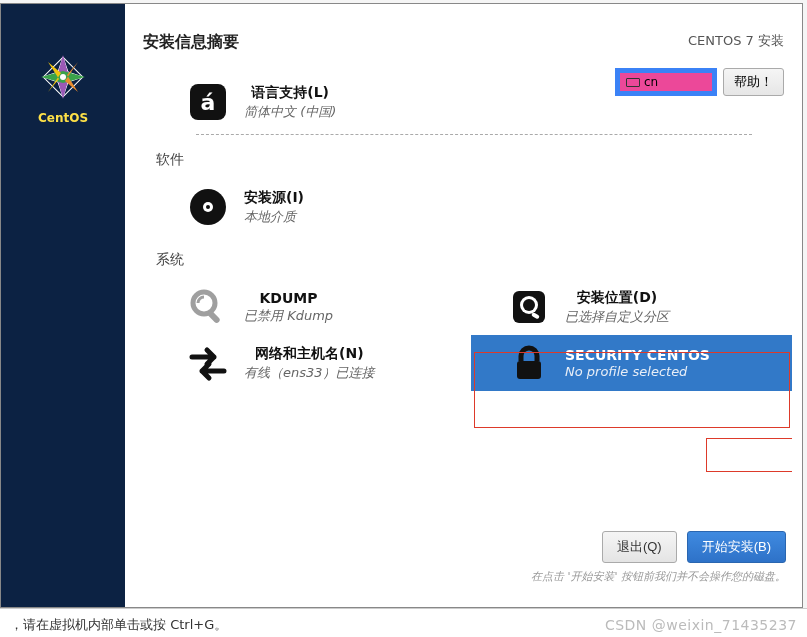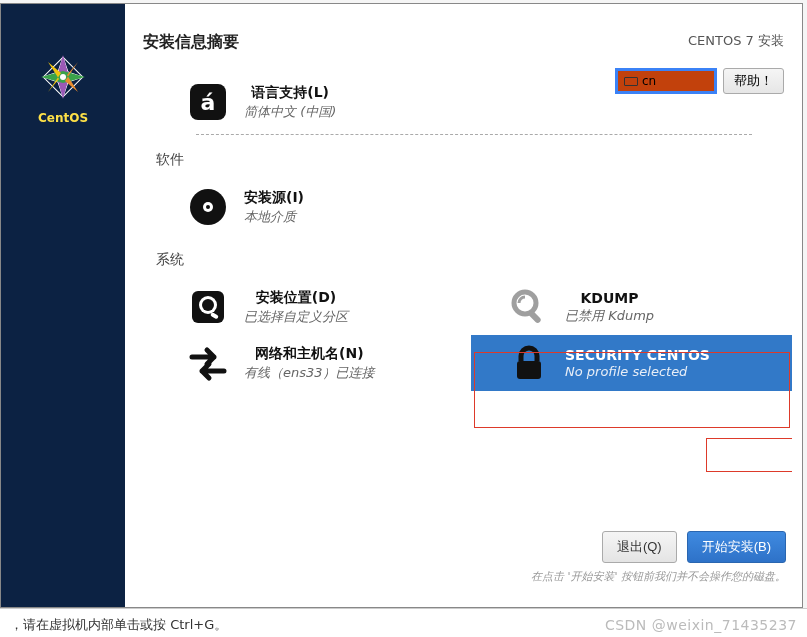--- a/index.html
+++ b/index.html
@@ -8,21 +8,21 @@
   .sidebar { width: 124px; background: #0c2243; display: flex; flex-direction: column; align-items: center; padding-top: 45px; }
   .logo-wrap { text-align: center; }
   .logo { width: 56px; height: 56px; margin-bottom: 6px; position: relative; }
   .centos-text { color: #fde047; font-size: 12px; font-weight: 700; }
   .main { flex: 1; position: relative; padding: 0 18px; }
   .header { display: flex; align-items: flex-start; padding-top: 28px; height: 60px; }
   .header-title { font-size: 16px; font-weight: 600; color: #222; flex: 1; }
   .header-right { display: flex; flex-direction: column; align-items: flex-end; gap: 18px; }
   .distro-text { font-size: 13px; color: #555; }
   .header-controls { display: flex; gap: 6px; }
-  .lang-ind { background: #c2410c; border: 3px solid #3b82f6; padding: 2px 6px; font-size: 12px; display: flex; align-items: center; gap: 4px; width: 102px; }
+  .lang-ind { background: #ec4899; border: 5px solid #3b82f6; padding: 2px 6px; font-size: 12px; display: flex; align-items: center; gap: 4px; width: 102px; }
   .help-btn { background: linear-gradient(#f5f5f5,#e6e6e6); border: 1px solid #aaa; border-radius: 3px; padding: 3px 10px; font-size: 13px; cursor: pointer; }
   .content { position: absolute; top: 70px; left: 25px; right: 10px; bottom: 75px; overflow: hidden; }
   .section-hdr { font-size: 14px; color: #444; margin: 16px 0 10px 6px; }
   .row { display: flex; }
   .spoke { display: flex; align-items: center; padding: 6px 8px 6px 36px; width: 50%; cursor: pointer; position: relative; }
   .spoke .icon { width: 44px; height: 44px; flex-shrink: 0; display: flex; align-items: center; justify-content: center; margin-right: 14px; }
   .spoke .labels { display: flex; flex-direction: column; }
   .spoke .title { font-weight: 700; font-size: 14px; color: #111; text-align: center; }
   .spoke .sub { font-style: italic; font-size: 13px; color: #666; margin-top: 1px; }
   .spoke.selected { background: #3279c8; }
@@ -113,45 +113,45 @@
           <span class="labels">
             <span class="title">安装源(I)</span>
             <span class="sub">本地介质</span>
           </span>
         </div>
       </div>
 
       <div class="section-hdr">系统</div>
 
       <div class="row">
+        <div class="spoke disabled">
+          <span class="icon">
+            <svg width="44" height="44" viewBox="0 0 44 44">
+                <circle cx="18" cy="18" r="11" fill="none" stroke="#111" stroke-width="5"></circle>
+                <rect x="25" y="25" width="14" height="6" rx="3" fill="#111" transform="rotate(45 25 25)"></rect>
+                <path d="M12 18a6 6 0 0 1 6-6" stroke="#111" stroke-width="3" fill="none"></path>
+              </svg>
+          </span>
+          <span class="labels">
+            <span class="title">KDUMP</span>
+            <span class="sub">已禁用 Kdump</span>
+          </span>
+        </div>
         <div class="spoke">
           <span class="icon">
             <svg width="44" height="44" viewBox="0 0 44 44">
                 <rect x="6" y="6" width="32" height="32" rx="6" fill="#111"></rect>
                 <circle cx="22" cy="20" r="9" fill="#fff"></circle>
                 <circle cx="22" cy="20" r="6" fill="#111"></circle>
                 <rect x="26" y="27" width="8" height="4" rx="2" fill="#fff" transform="rotate(30 26 27)"></rect>
               </svg>
           </span>
           <span class="labels">
             <span class="title">安装位置(D)</span>
             <span class="sub">已选择自定义分区</span>
-          </span>
-        </div>
-        <div class="spoke disabled">
-          <span class="icon">
-            <svg width="44" height="44" viewBox="0 0 44 44">
-                <circle cx="18" cy="18" r="11" fill="none" stroke="#111" stroke-width="5"></circle>
-                <rect x="25" y="25" width="14" height="6" rx="3" fill="#111" transform="rotate(45 25 25)"></rect>
-                <path d="M12 18a6 6 0 0 1 6-6" stroke="#111" stroke-width="3" fill="none"></path>
-              </svg>
-          </span>
-          <span class="labels">
-            <span class="title">KDUMP</span>
-            <span class="sub">已禁用 Kdump</span>
           </span>
         </div>
       </div>
 
       <div class="row">
         <div class="spoke">
           <span class="icon">
             <svg width="44" height="44" viewBox="0 0 44 44">
                 <path d="M6 16h22M28 16l-7-7M28 16l-7 7" stroke="#111" stroke-width="5" fill="none" stroke-linecap="round"></path>
                 <path d="M38 30H16M16 30l7-7M16 30l7 7" stroke="#111" stroke-width="5" fill="none" stroke-linecap="round"></path>

